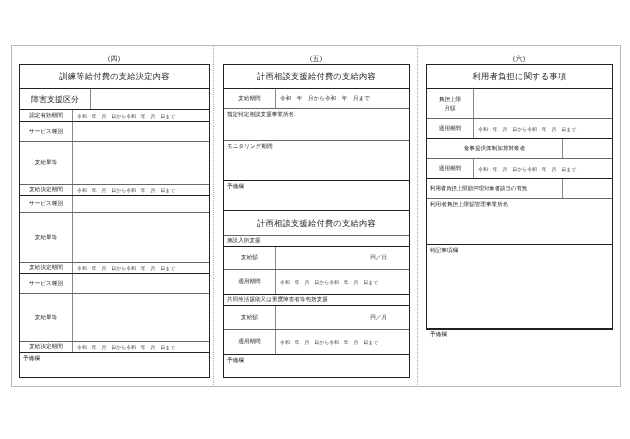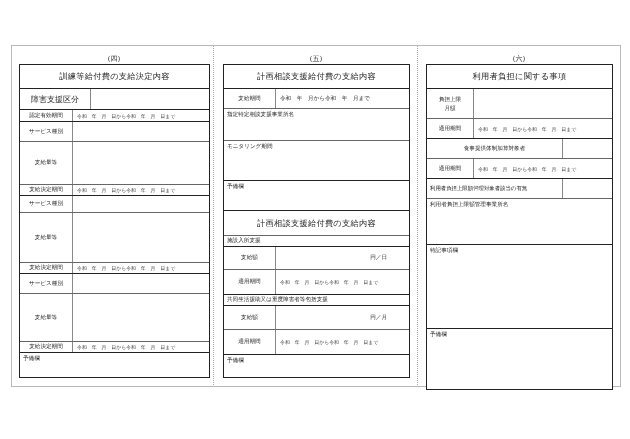--- a/index.html
+++ b/index.html
@@ -140,21 +140,21 @@
   </div>
   <div class="row bt-thin" style="top:264px;height:25px;">
     <div class="cell lbl t6" style="left:0;width:51px;">適用期間</div>
     <div class="cell vline t5 period" style="left:51px;right:0;">令和　年　月　日から令和　年　月　日まで</div>
   </div>
   <div class="row bt" style="top:289px;bottom:0;">
     <div class="cell tl t6" style="left:0;right:0;">予備欄</div>
   </div>
 </div>
 
-<div class="panel" style="left:426px;width:187px;height:326px;">
+<div class="panel" style="left:426px;width:187px;height:266px;">
   <div class="row" style="top:0;height:23px;">
     <div class="cell lbl title" style="left:0;right:0;">利用者負担に関する事項</div>
   </div>
   <div class="row bt" style="top:23px;height:30px;">
     <div class="cell lbl t6" style="left:0;width:46px;flex-direction:column;justify-content:center;line-height:9px;">
       <span>負担上限</span>
       <span>月額</span>
     </div>
     <div class="cell vline" style="left:46px;right:0;"></div>
   </div>

